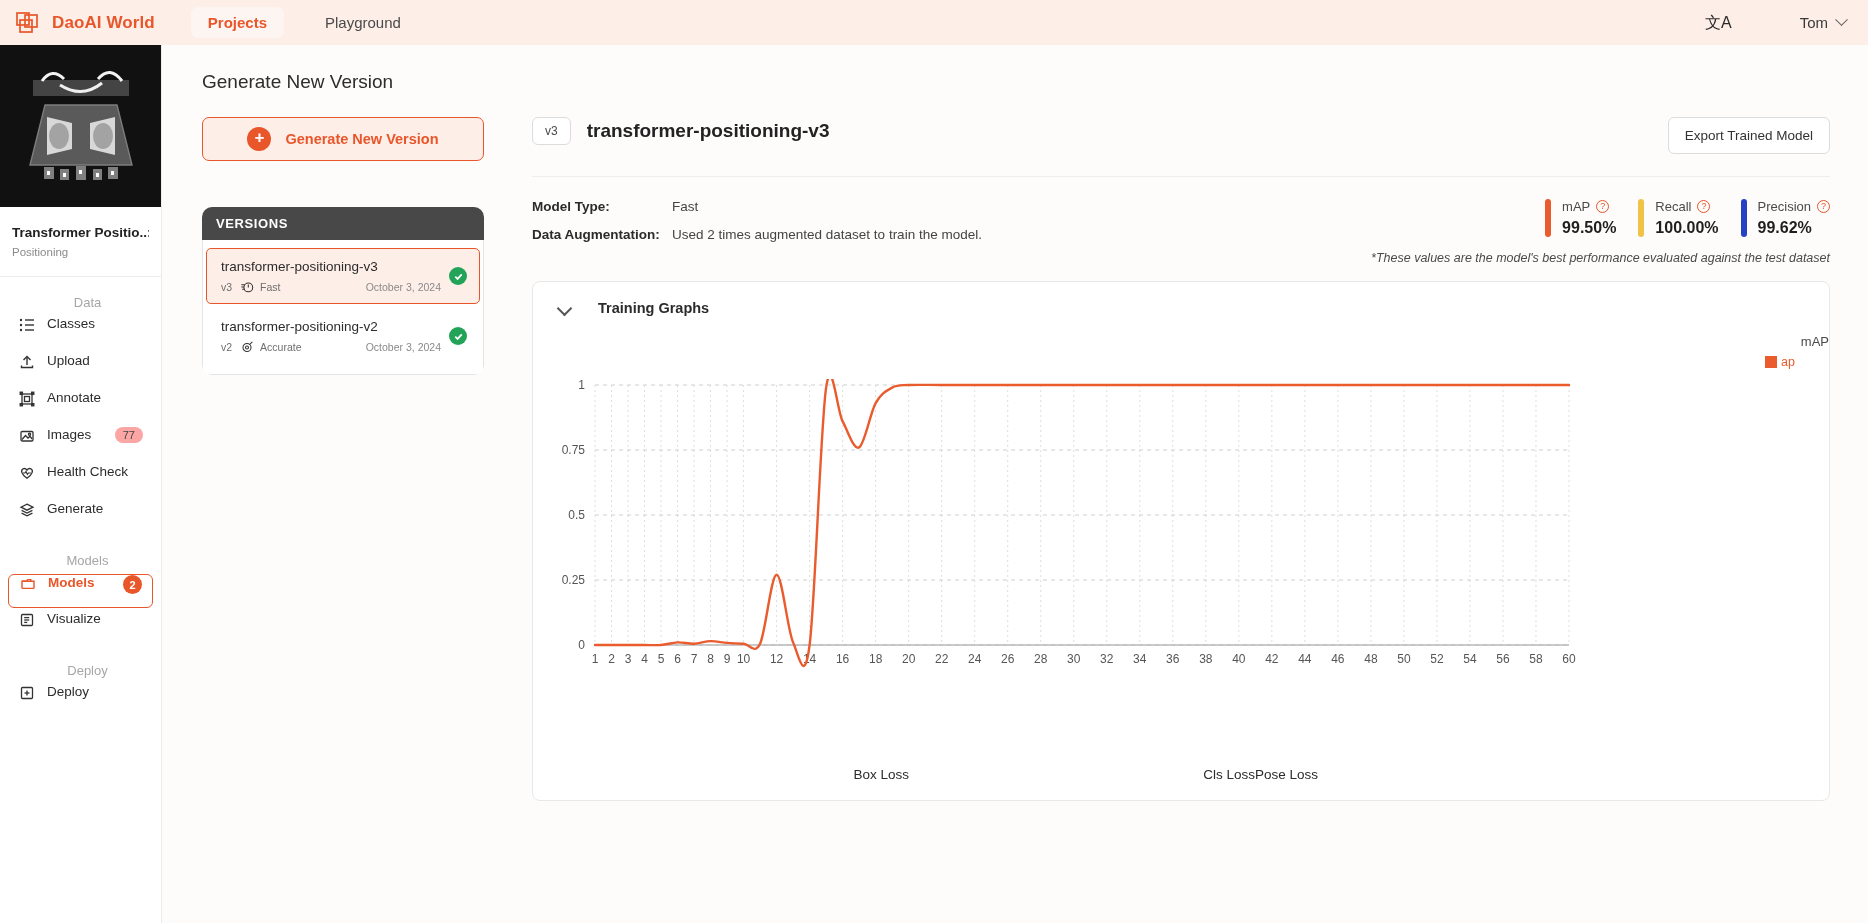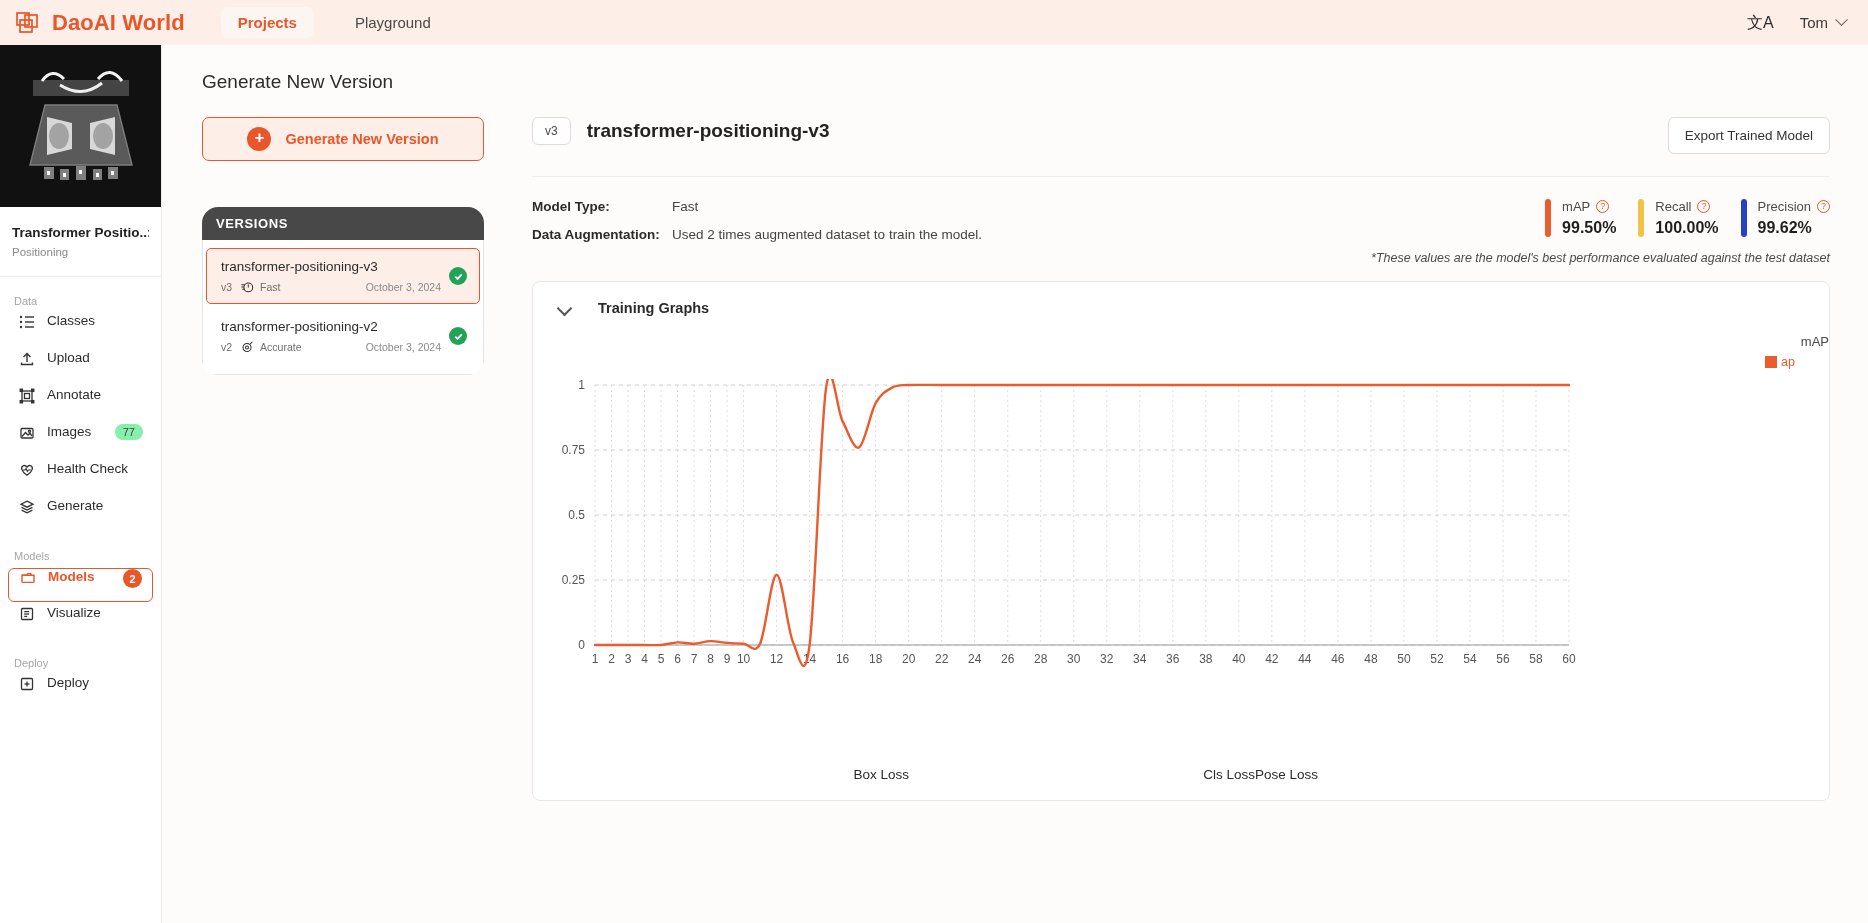--- a/index.html
+++ b/index.html
@@ -16,35 +16,35 @@
     position: absolute; top: 0; left: 0;
     width: 1868px; height: 45px;
     background: #fdeee8;
     display: flex; align-items: center;
     padding-left: 14px;
     z-index: 20;
   }
   .brand-logo { width: 26px; height: 26px; flex: 0 0 auto; }
   .brand-name {
     margin-left: 12px;
-    color: #e8562a; font-size: 22px; font-weight: bold;
+    color: #e8562a; font-size: 17px; font-weight: bold;
     letter-spacing: .1px;
   }
   .nav-tabs { display: flex; align-items: center; margin-left: 36px; gap: 24px; }
   .nav-tab {
     font-size: 15px; color: #4a4a4a;
     padding: 7px 17px; border-radius: 7px; cursor: pointer;
   }
   .nav-tab.active { background: #fdf5f2; color: #e8562a; font-weight: bold; }
   .topbar-right {
     margin-left: auto; display: flex; align-items: center;
     gap: 26px; padding-right: 22px;
   }
   .lang-icon { font-size: 16px; color: #2b2b2b; cursor: pointer; line-height: 1; }
-  .user-menu { display: flex; align-items: center; gap: 9px; cursor: pointer; }
+  .user-menu { display: flex; align-items: center; gap: 9px; cursor: pointer; margin-left: 42px; }
   .user-name { font-size: 15px; color: #3a3a3a; }
   .chev { width: 9px; height: 9px; border-right: 1.6px solid #666; border-bottom: 1.6px solid #666;
           transform: rotate(45deg) translate(-2px,-2px); }
 
   
   .sidebar {
     position: absolute; top: 45px; left: 0;
     width: 162px; height: 878px;
     background: #fff;
     border-right: 1px solid #ececec;
@@ -56,39 +56,39 @@
     position: relative; overflow: hidden;
   }
   .project-title {
     font-size: 13.5px; color: #222; font-weight: bold;
     margin: 18px 12px 0 12px;
     white-space: nowrap; overflow: hidden;
   }
   .project-sub { font-size: 11.5px; color: #8b8b8b; margin: 6px 12px 0 12px; }
   .side-sep { height: 1px; background: #ececec; margin: 18px 0 0 0; }
   .side-group-label {
-    font-size: 11px; color: #a6a6a6; margin: 18px 0 6px 14px;
+    font-size: 13px; color: #a6a6a6; margin: 18px 0 6px 14px; text-align: center;
   }
   .side-item {
     display: flex; align-items: flex-start;
     height: 34px; margin: 3px 8px; padding: 0 10px;
     border-radius: 6px; cursor: pointer;
     font-size: 13.5px; color: #2c2c2c;
   }
   .side-item .si-icon {
     width: 17px; height: 17px; margin-right: 12px;
     flex: 0 0 auto; display: flex; align-items: center; justify-content: center;
   }
   .side-item.active {
     border: 1.5px solid #e8562a; color: #e8562a; font-weight: bold;
     background: #fff;
   }
   .side-item .si-label { flex: 1 1 auto; }
   .badge-gray {
-    background: #86efac; color: #444; font-size: 11px;
+    background: #fca5a5; color: #444; font-size: 11px;
     border-radius: 10px; padding: 2px 8px; font-weight: normal;
   }
   .badge-orange {
     background: #e8562a; color: #fff; font-size: 11px; font-weight: bold;
     border-radius: 50%; width: 19px; height: 19px;
     display: flex; align-items: center; justify-content: center;
   }
 
   
   .main {
@@ -104,21 +104,21 @@
   .gen-btn {
     height: 44px; border: 1.5px solid #e8562a; background: #fdeee8;
     border-radius: 7px; display: flex; align-items: center; justify-content: center;
     gap: 14px; cursor: pointer;
   }
   .gen-plus {
     width: 24px; height: 24px; border-radius: 50%; background: #e8562a;
     color: #fff; font-size: 17px; line-height: 22px; text-align: center; font-weight: bold;
   }
   .gen-label { color: #e8562a; font-size: 14.5px; font-weight: bold; }
-  .versions-panel { margin-top: 46px; border-radius: 16px; overflow: hidden; }
+  .versions-panel { margin-top: 46px; border-radius: 10px; overflow: hidden; }
   .versions-header {
     background: #484848; color: #fff; font-size: 13px; font-weight: bold;
     letter-spacing: .6px; padding: 9px 14px;
   }
   .versions-body { background: #fff; border: 1px solid #e4e4e4; border-top: none; padding: 4px 0 6px 0; }
   .version-card {
     margin: 4px 3px; padding: 10px 12px 9px 14px;
     border-radius: 5px; cursor: pointer; position: relative;
     border: 1.5px solid transparent;
   }

